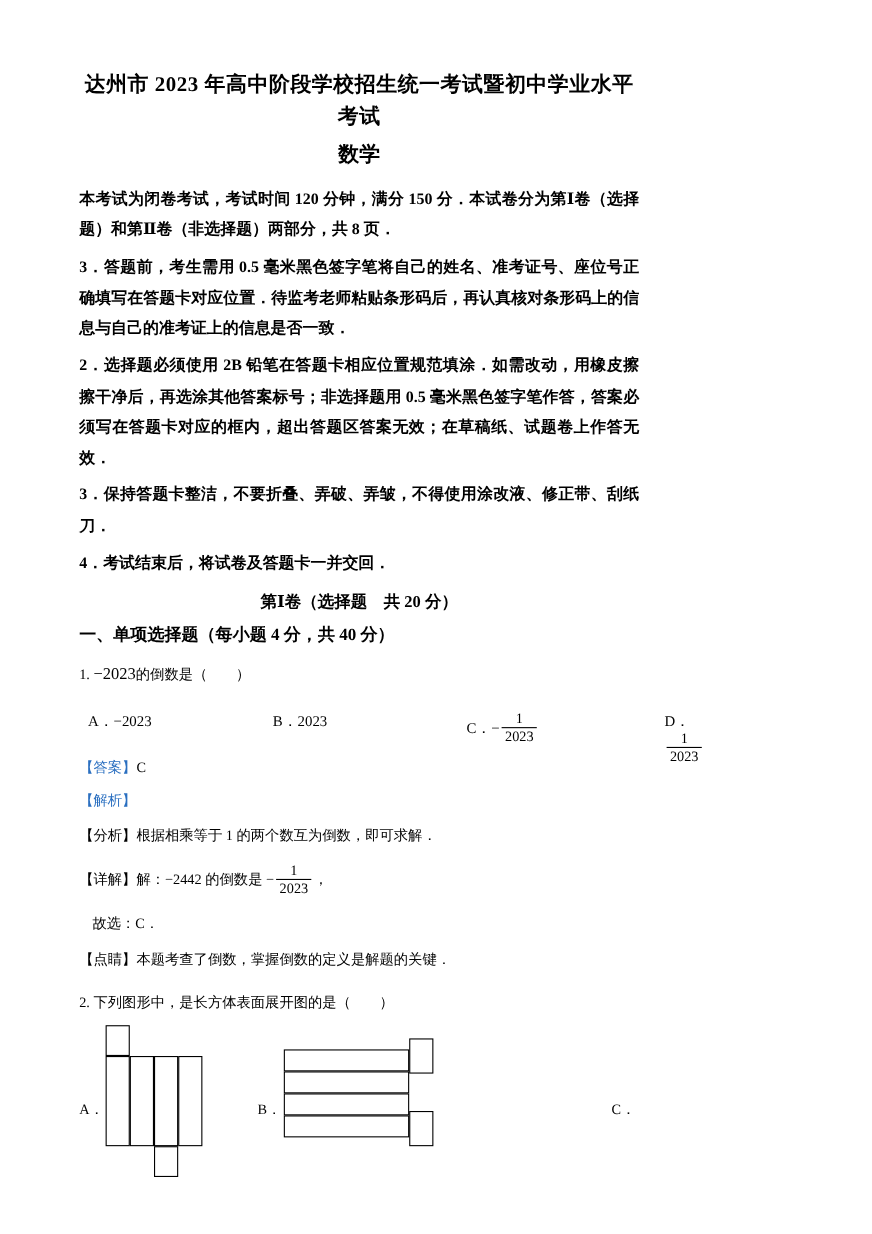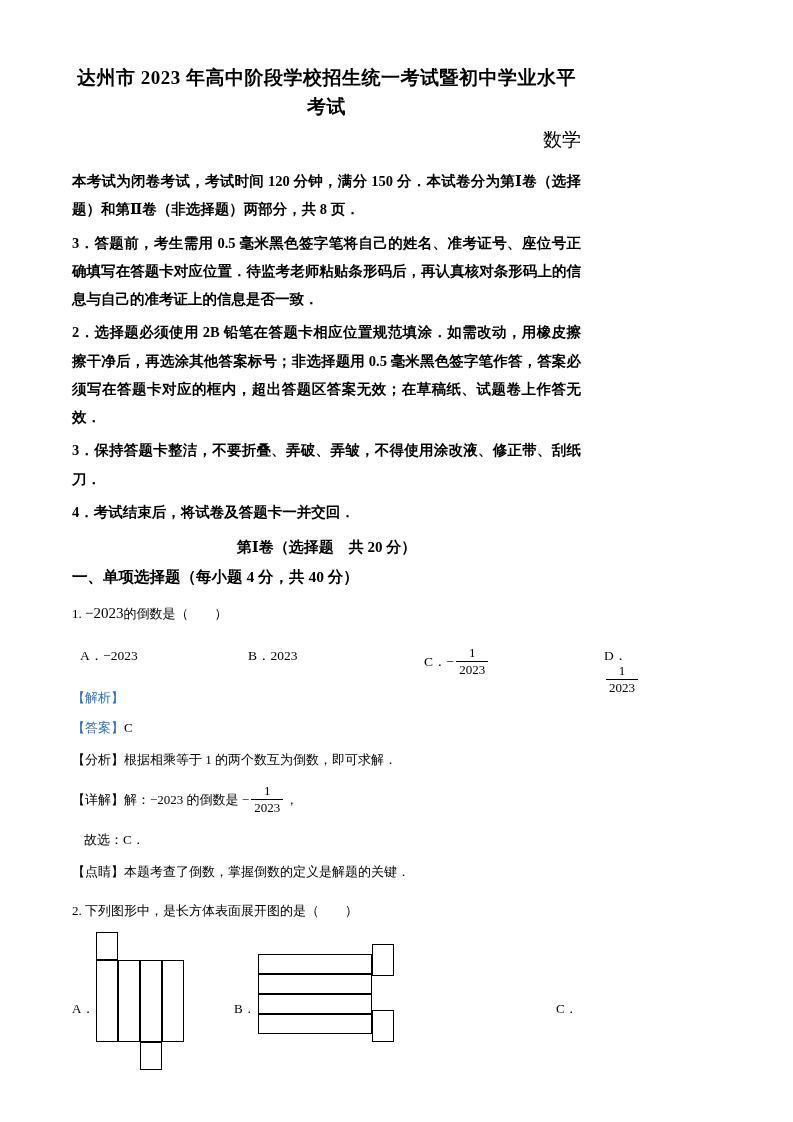--- a/index.html
+++ b/index.html
@@ -24,22 +24,22 @@
   }
   .title-main {
     text-align: center;
     font-weight: bold;
     font-size: 19px;
     letter-spacing: 0.5px;
     line-height: 1.5;
     margin: 8px 0 0 0;
   }
   .title-sub {
-    text-align: right;
-    font-weight: normal;
+    text-align: center;
+    font-weight: bold;
     font-size: 19px;
     margin: 6px 0 0 0;
   }
   .para {
     font-size: 14.5px;
     line-height: 1.95;
     text-align: justify;
     margin: 14px 0 0 0;
     font-weight: bold;
   }
@@ -188,33 +188,33 @@
     <span class="opt o2">B．2023</span>
     <span class="opt o3">
       <span>C．−</span><span class="frac"><span class="num">1</span><span class="den">2023</span></span>
     </span>
     <span class="opt o4">
       <span>D．</span><span class="frac"><span class="num">1</span><span class="den">2023</span></span>
     </span>
   </div>
 
   <div class="ans-line">
+    <span class="ans-label">【答案】</span><span class="body">C</span>
+  </div>
+
+  <div class="ans-line">
     <span class="ans-label">【解析】</span>
-  </div>
-
-  <div class="ans-line">
-    <span class="ans-label">【答案】</span><span class="body">C</span>
   </div>
 
   <div class="expl-line">
     <span>【分析】</span><span>根据相乘等于 1 的两个数互为倒数，即可求解．</span>
   </div>
 
   <div class="expl-line tall">
-    <span>【详解】</span><span>解：−2023 的倒数是 −</span><span class="frac"><span class="num">1</span><span class="den">2023</span></span><span>，</span>
+    <span>【详解】</span><span>解：−2442 的倒数是 −</span><span class="frac"><span class="num">1</span><span class="den">2023</span></span><span>，</span>
   </div>
 
   <div class="gu-xuan">故选：C．</div>
 
   <div class="expl-line">
     <span>【点睛】</span><span>本题考查了倒数，掌握倒数的定义是解题的关键．</span>
   </div>
 
   <div class="q2-line">
     <span>2.</span>

